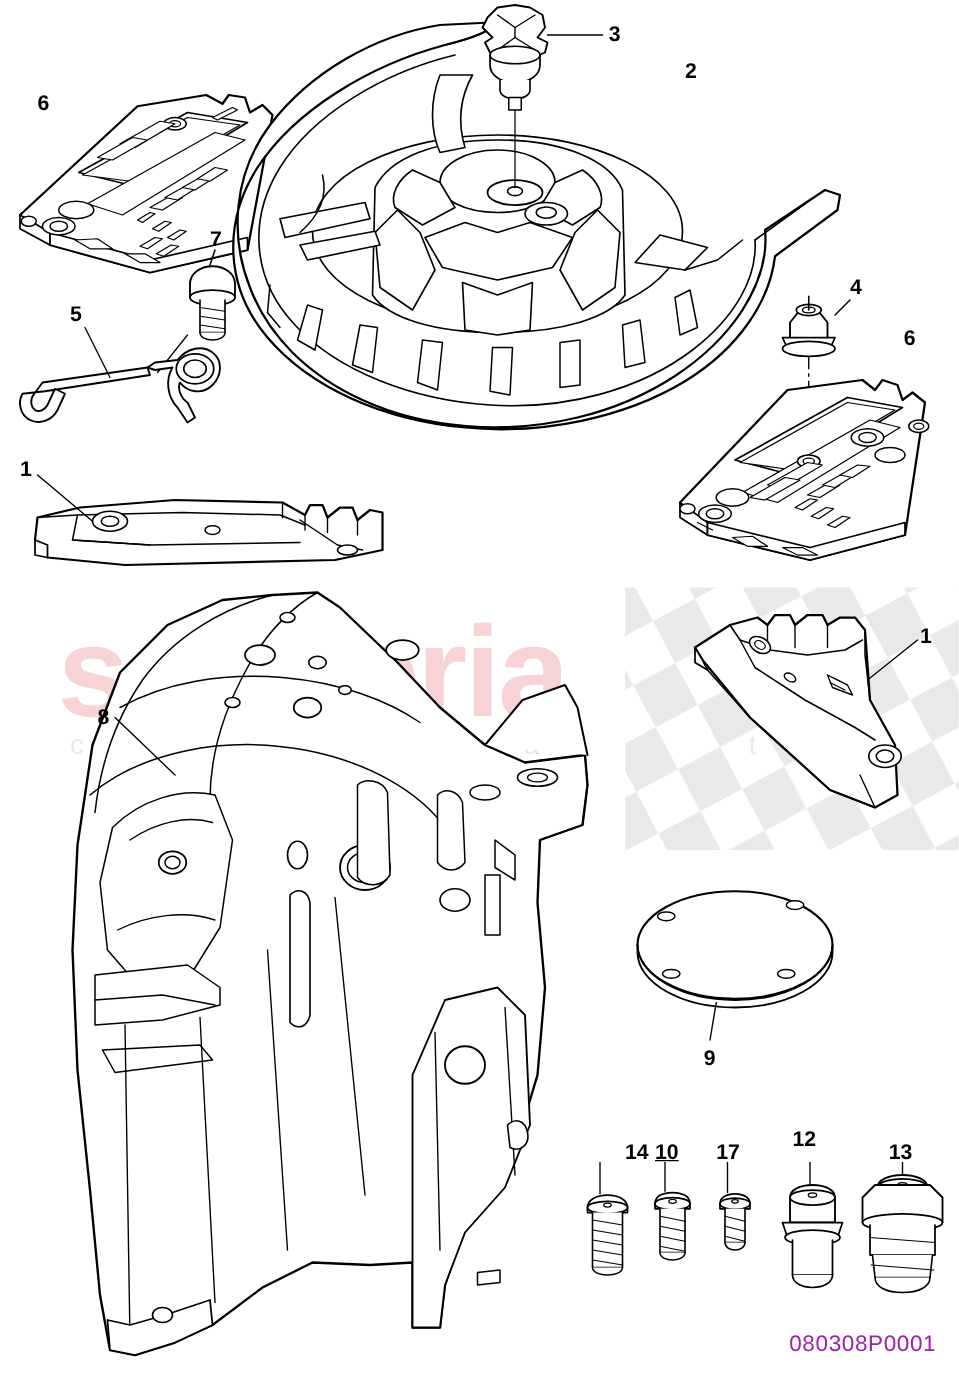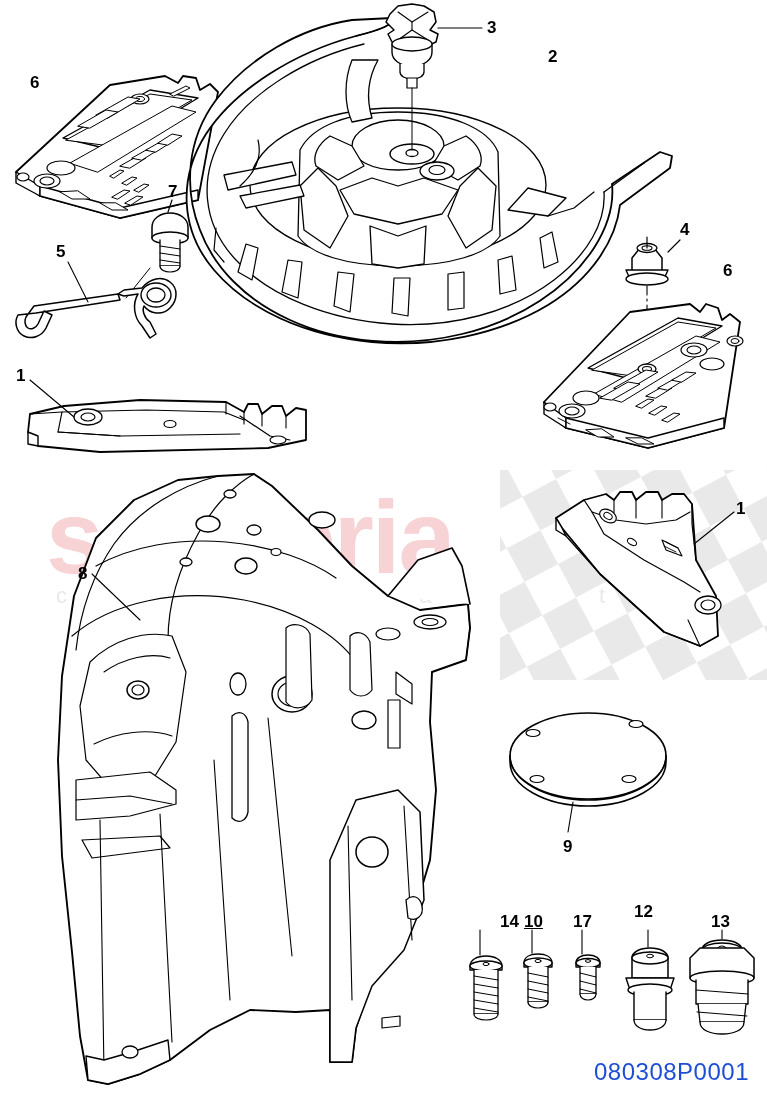--- a/index.html
+++ b/index.html
@@ -6,21 +6,21 @@
   html,body{margin:0;padding:0;background:#fff;}
   body{width:767px;height:1100px;overflow:hidden;
        font-family:"Liberation Sans",sans-serif;}
   #sheet{position:relative;width:767px;height:1100px;background:#ffffff;}
   #art{position:absolute;left:0;top:0;width:767px;height:1100px;}
   .callout{position:absolute;font-family:"Liberation Sans",sans-serif;
            font-weight:bold;font-size:17px;color:#000;line-height:1;
            letter-spacing:0px;}
   #partno{position:absolute;right:18px;bottom:14px;
           font-family:"Liberation Sans",sans-serif;
-          font-size:24px;color:#1d4ed8;letter-spacing:0.5px;}
+          font-size:18px;color:#a21caf;letter-spacing:0.5px;}
   #wm-main{position:absolute;left:46px;top:486px;
            font-family:"Liberation Sans",sans-serif;
            font-size:103px;font-weight:bold;color:#f8d3d6;
            letter-spacing:-2px;line-height:1;user-select:none;}
   #wm-sub{position:absolute;left:56px;top:585px;
           font-family:"Liberation Sans",sans-serif;
           font-size:22px;font-weight:normal;color:#e9e9e9;
           letter-spacing:37px;line-height:1;user-select:none;}
 </style>
 </head>

